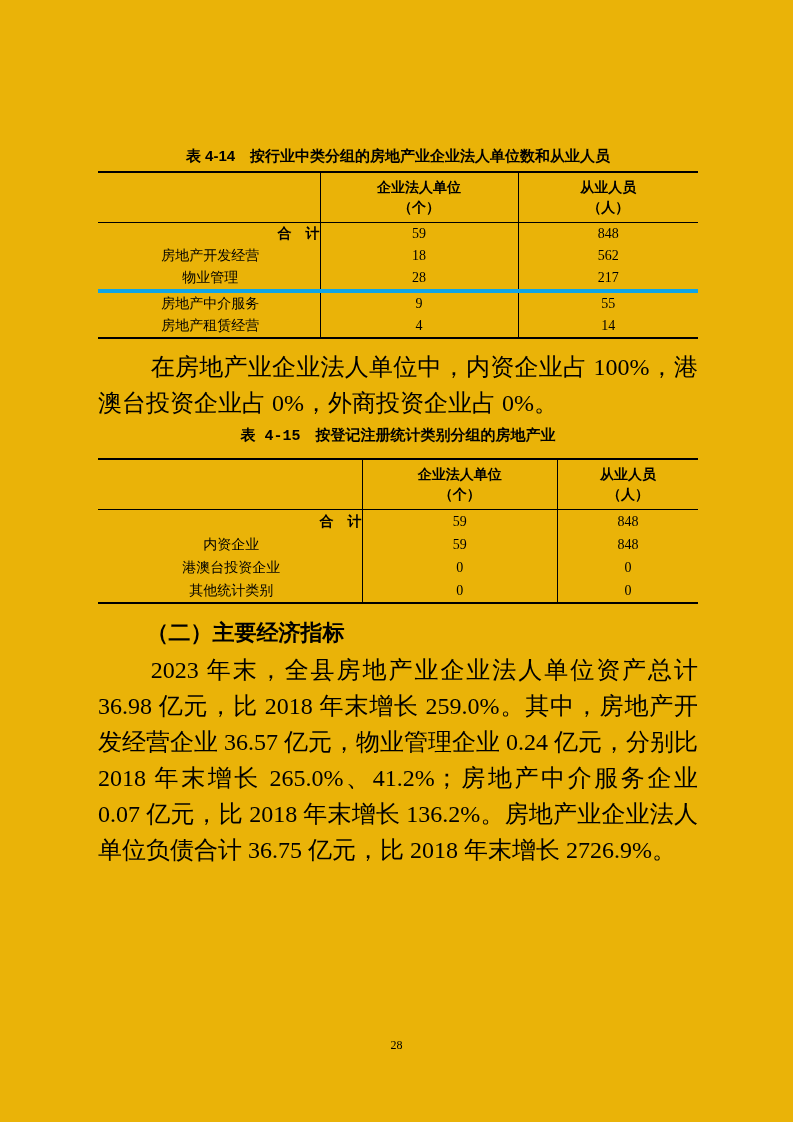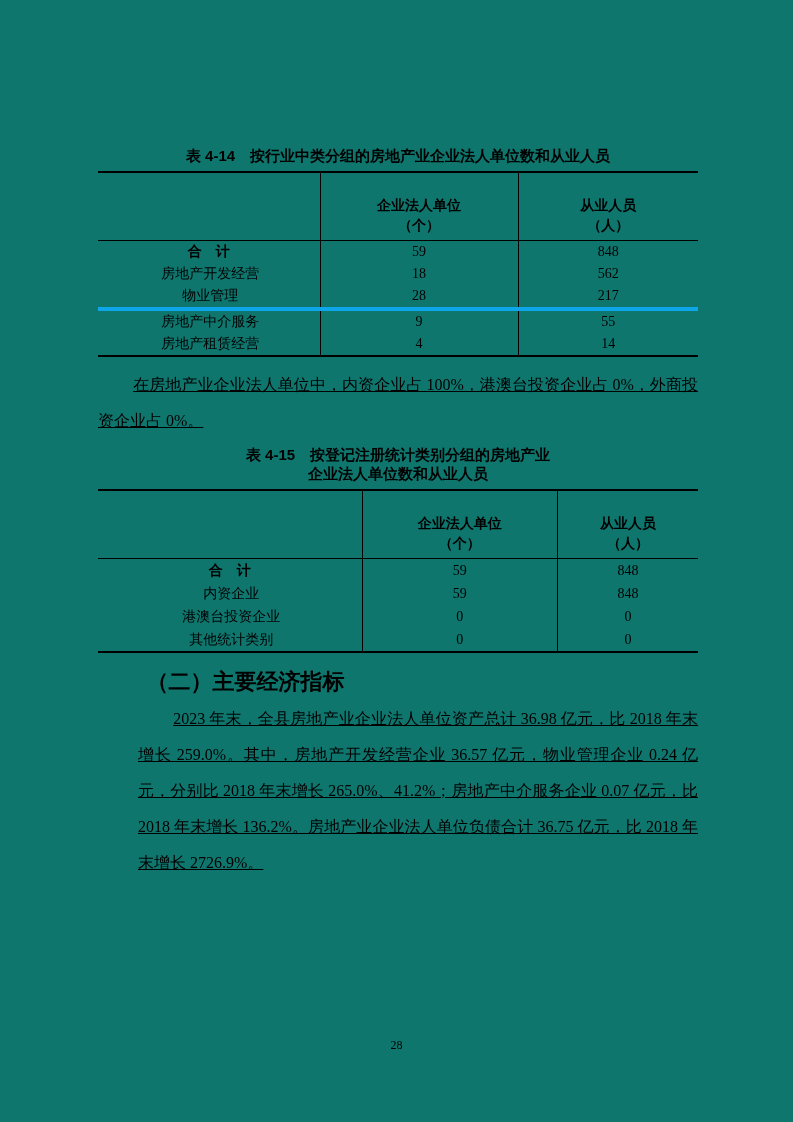--- a/index.html
+++ b/index.html
@@ -1,83 +1,82 @@
 <!DOCTYPE html>
 <html><head>
 <meta charset="utf-8">
 <style>
   html, body { margin: 0; padding: 0; background: #e8e8e8; }
   .page {
     position: relative;
     width: 793px;
     height: 1122px;
-    background: #0f766e;
+    background: #eab308;
     color: #000;
     font-family: "Liberation Serif", "DejaVu Serif", serif;
     margin: 0 auto;
     overflow: hidden;
   }
   .content {
     position: absolute;
     left: 98px;
     top: 146px;
     width: 600px;
   }
   .table-title {
     text-align: center;
     font-weight: 700;
     font-size: 15px;
     line-height: 19px;
     font-family: "Liberation Sans", "DejaVu Sans", sans-serif;
     margin: 0 0 6px 0;
   }
-  .table-title.second { margin-top: 6px; margin-bottom: 6px; }
+  .table-title.second { margin-top: 6px; margin-bottom: 12px; font-family: Liberation Mono, monospace; }
   .stat-table {
     width: 100%;
     border-collapse: collapse;
     border-top: 2.5px solid #000;
     border-bottom: 2.5px solid #000;
     font-size: 14px;
   }
   .stat-table th, .stat-table td { padding: 0; text-align: center; }
   .stat-table thead th {
     border-bottom: 1.5px solid #000;
-    padding: 22px 0 5px 0;
+    padding: 4px 0 5px 0;
     line-height: 20px;
     vertical-align: middle;
     font-weight: 700;
     font-family: "Liberation Sans", "DejaVu Sans", sans-serif;
     font-size: 14px;
   }
   .stat-table .col2, .stat-table .col3 { border-left: 1px solid #000; }
   .t1 .col1 { width: 37%; }  .t1 .col2 { width: 33%; }  .t1 .col3 { width: 30%; }
   .t2 .col1 { width: 44%; }  .t2 .col2 { width: 32.6%; } .t2 .col3 { width: 23.4%; }
   .t1 tbody td { height: 22px; }
   .t2 tbody td { height: 23px; }
   .stat-table tbody td.label { text-align: center; padding-left: 3px; }
-  .stat-table tbody tr.total td.label { text-align: center; font-weight: 700; padding-left: 0; }
+  .stat-table tbody tr.total td.label { text-align: right; font-weight: 700; padding-left: 0; }
   .stat-table tbody tr.rule-below td { border-bottom: 4px solid #0ea5e9; }
   .body-para {
-    font-size: 16px;
+    font-size: 24px;
     line-height: 36px;
     text-align: justify;
     text-indent: 2.2em;
     margin: 0;
-    text-decoration: underline;
   }
   .body-para.first { margin-top: 10px; }
   .section-heading {
     font-size: 22px;
     line-height: 30px;
     font-weight: 700;
     margin: 14px 0 0 0;
     text-indent: 2.2em;
     font-family: "Liberation Serif", "DejaVu Serif", serif;
   }
-  .economic-para { margin-top: 4px; margin-left: 40px; }
+  .economic-para { margin-top: 4px; }
   .page-number {
     position: absolute;
     top: 1038px;
     left: 0;
     width: 100%;
     text-align: center;
     font-size: 12px;
   }
 </style>
 </head>
@@ -129,21 +128,20 @@
             <td class="col3">14</td>
           </tr>
         </tbody>
       </table>
 
     <p class="body-para first">在房地产业企业法人单位中，内资企业占 100%，港澳台投资企业占 0%，外商投资企业占 0%。</p>
 
 
     <div class="table-title second">
       <div>表 4-15　按登记注册统计类别分组的房地产业</div>
-      <div>企业法人单位数和从业人员</div>
     </div>
 
     <table class="stat-table t2">
         <thead>
           <tr>
             <th class="col1"></th>
             <th class="col2">
               <div>企业法人单位</div>
               <div>（个）</div>
             </th>

